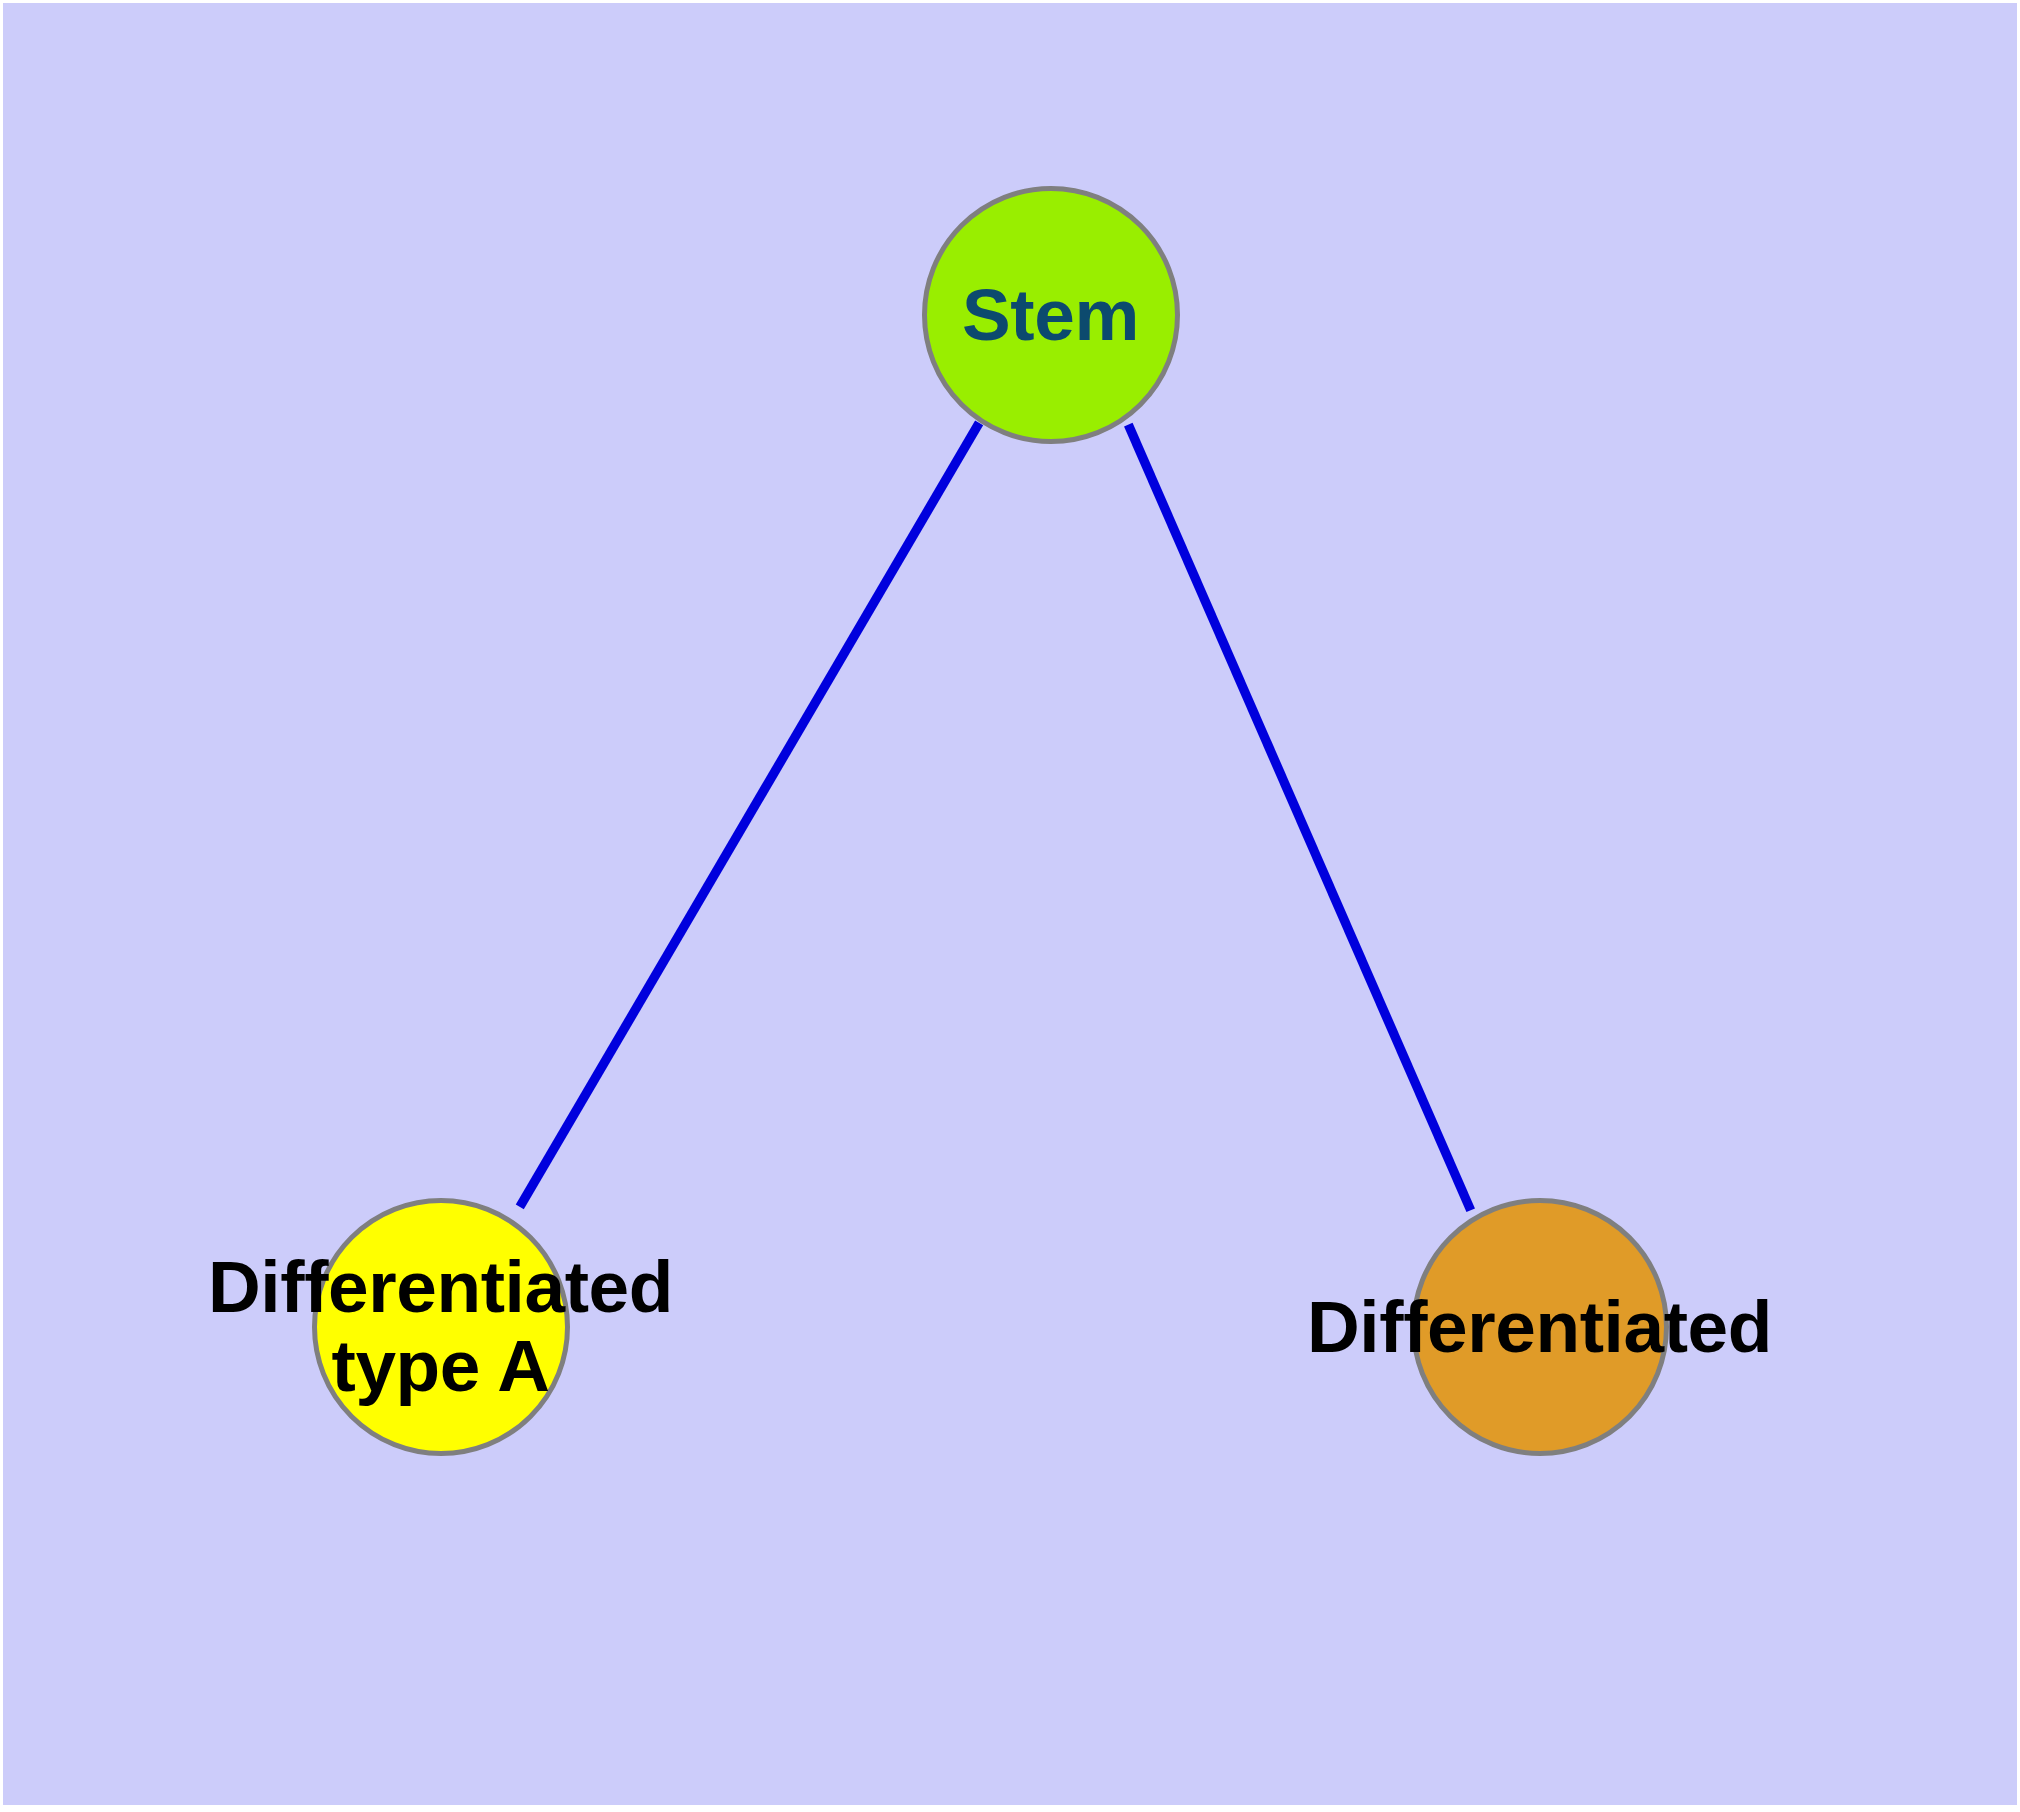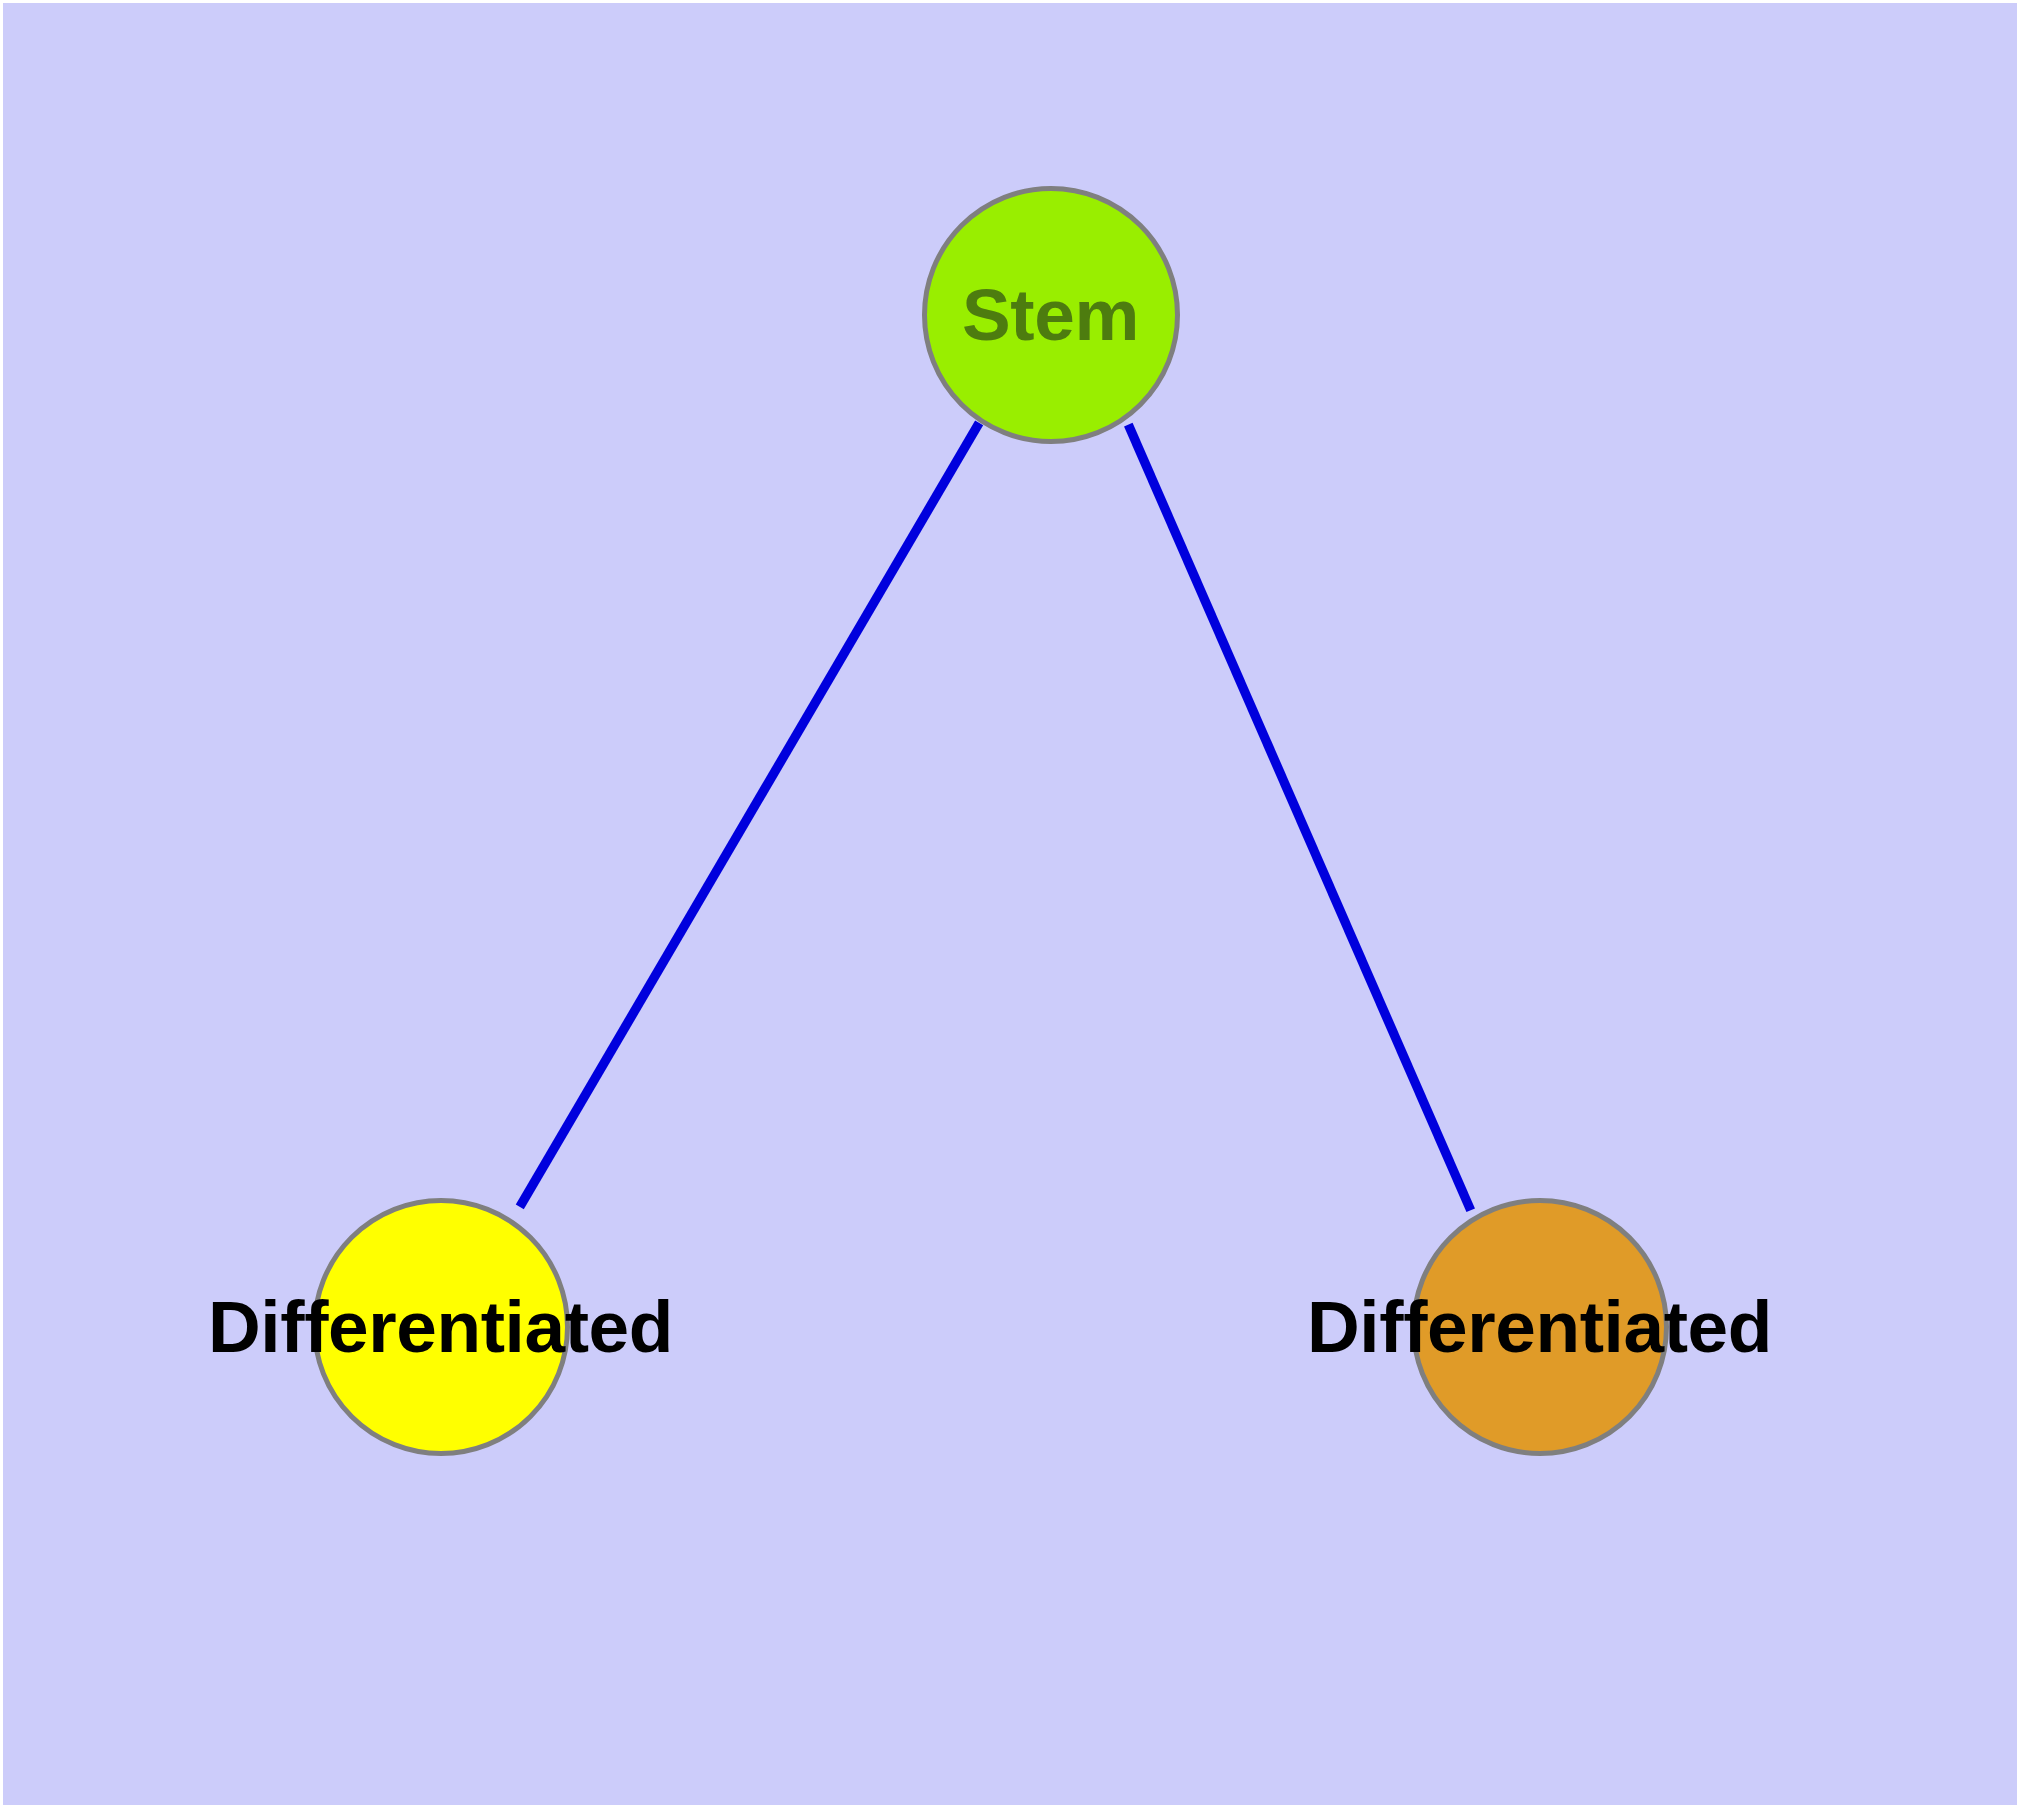--- a/index.html
+++ b/index.html
@@ -75,22 +75,22 @@
 <div id="canvas">
 
   <div id="plot-surface" style="background: rgb(204, 204, 250);"></div>
 
   <svg id="graph-svg" viewBox="0 0 2384 2138" xmlns="http://www.w3.org/2000/svg">
     <line id="edge-stem-a" x1="1155" y1="499" x2="613" y2="1424" stroke="#0000dd" stroke-width="11" stroke-linecap="butt"></line>
     <line id="edge-stem-b" x1="1331" y1="501" x2="1735" y2="1428" stroke="#0000dd" stroke-width="11" stroke-linecap="butt"></line>
   </svg>
 
   <div class="node-circle" id="node-stem" style="left: 922px; top: 186px; width: 258px; height: 258px; background: rgb(153, 238, 0); border-color: rgb(127, 127, 127);"></div>
-  <div class="node-label label-stem" id="label-stem" style="left: 542px; width: 1017px; top: 315px; transform: translateY(-50%); color: #4d7c0f;"><span>Stem</span></div>
+  <div class="node-label label-stem" id="label-stem" style="left: 542px; width: 1017px; top: 315px; transform: translateY(-50%); color: #0c4a6e;"><span>Stem</span></div>
 
   <div class="node-circle" id="node-diff-a" style="left: 312px; top: 1198px; width: 258px; height: 258px; background: rgb(255, 255, 0); border-color: rgb(127, 127, 127);"></div>
-  <div class="node-label label-leaf" id="label-diff-a" style="left: -68px; width: 1017px; top: 1327px; transform: translateY(-50%); color: rgb(0, 0, 0);"><span>Differentiated</span><br></div>
+  <div class="node-label label-leaf" id="label-diff-a" style="left: -68px; width: 1017px; top: 1327px; transform: translateY(-50%); color: rgb(0, 0, 0);"><span>Differentiated</span><br><span>type A</span></div>
 
   <div class="node-circle" id="node-diff-b" style="left: 1411px; top: 1198px; width: 258px; height: 258px; background: rgb(224, 155, 40); border-color: rgb(127, 127, 127);"></div>
   <div class="node-label label-leaf" id="label-diff-b" style="left: 1031px; width: 1017px; top: 1327px; transform: translateY(-50%); color: rgb(0, 0, 0);"><span>Differentiated</span><br></div>
 
 </div>
 
 
 </body></html>

